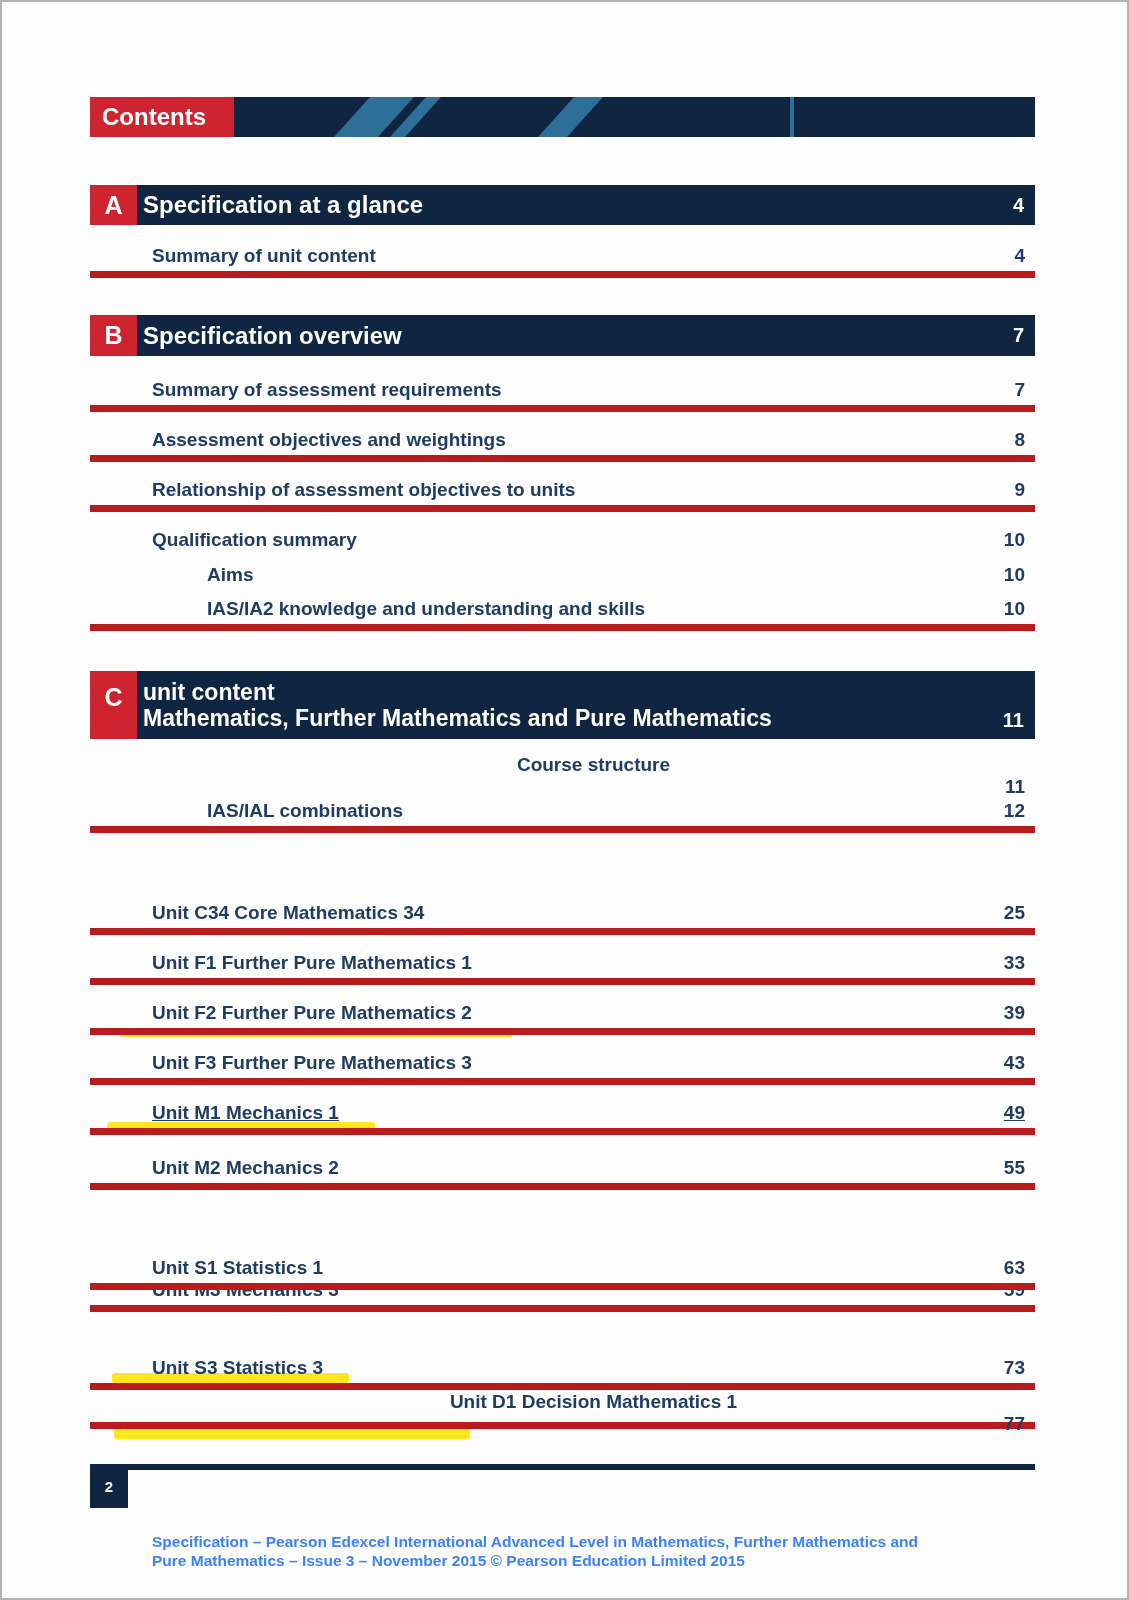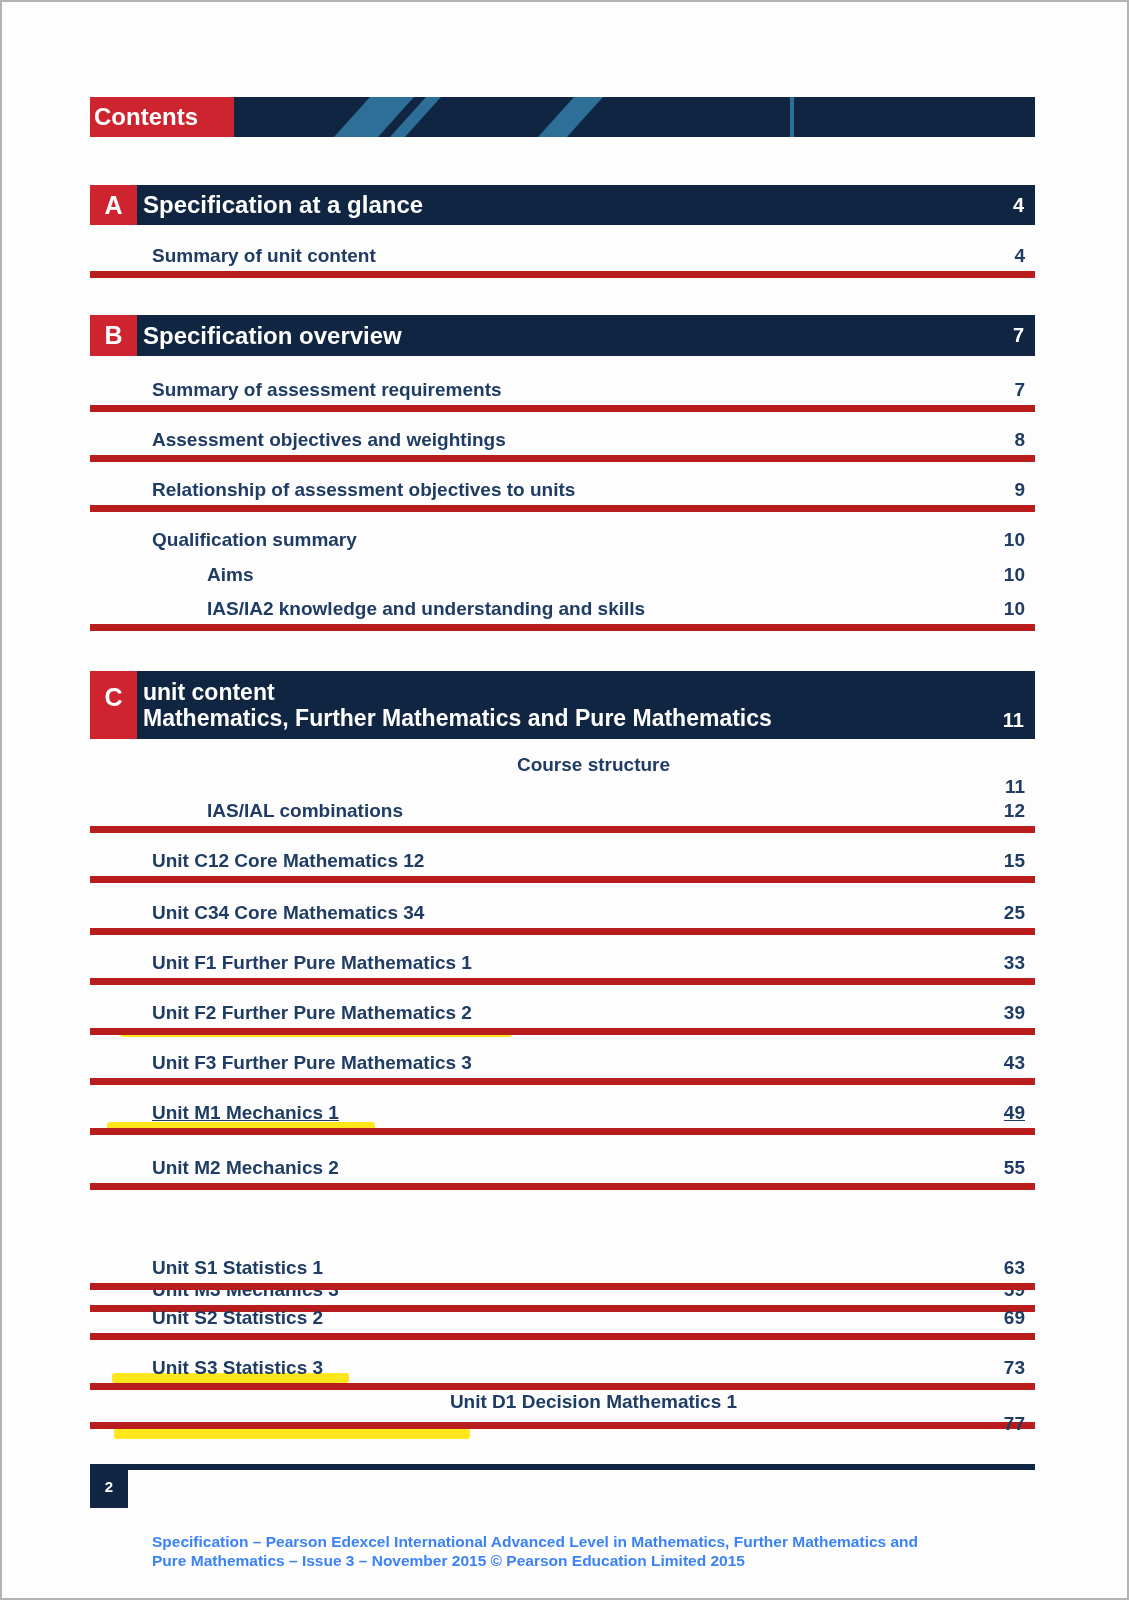--- a/index.html
+++ b/index.html
@@ -10,21 +10,21 @@
     border:2px solid #b3b3b3;
     box-sizing:border-box;
     font-family:"Liberation Sans", sans-serif;
     overflow:hidden;
   }
   
   .header-band{position:absolute;left:88px;top:95px;width:945px;height:40px;display:flex;}
   .contents-tab{
     width:144px;height:100%;background:#cd2430;color:#ffffff;
     font-size:24px;font-weight:bold;display:flex;align-items:center;
-    padding-left:4px;box-sizing:border-box;
+    padding-left:12px;box-sizing:border-box;
   }
   .header-bar{position:relative;flex:1;background:#0f2541;overflow:hidden;}
   .stripe{position:absolute;top:-6px;bottom:-6px;background:#2e6f98;transform:skewX(-42deg);}
   .stripe.s1{left:118px;width:44px;}
   .stripe.s2{left:174px;width:15px;}
   .stripe.s3{left:322px;width:29px;}
   .vline{position:absolute;top:0;bottom:0;left:556px;width:4px;background:#2e6f98;}
   
   .section-bar{position:absolute;left:88px;width:945px;display:flex;background:#0f2541;}
   .letter-box{
@@ -131,24 +131,20 @@
   </div>
 
   <div class="row" style="top:752px;flex-direction:column;">
     <span class="lbl">Course structure</span>
     <span class="pg">11</span>
   </div>
   <div class="row u indent" style="top:793px;">
     <span class="lbl">IAS/IAL combinations</span>
     <span class="pg">12</span>
   </div>
-  <div class="row u" style="top:843px;">
-    <span class="lbl">Unit C12 Core Mathematics 12</span>
-    <span class="pg">15</span>
-  </div>
   <div class="row u" style="top:895px;">
     <span class="lbl">Unit C34 Core Mathematics 34</span>
     <span class="pg">25</span>
   </div>
   <div class="row u" style="top:945px;">
     <span class="lbl">Unit F1 Further Pure Mathematics 1</span>
     <span class="pg">33</span>
   </div>
   <div class="row u" style="top:995px;">
     <span class="lbl">Unit F2 Further Pure Mathematics 2</span>
@@ -167,24 +163,20 @@
     <span class="pg">55</span>
   </div>
   <div class="row u" style="top:1272px;gap:43px;">
     <span class="lbl">Unit M3 Mechanics 3</span>
     <span class="pg">59</span>
   </div>
   <div class="row u" style="top:1250px;">
     <span class="lbl">Unit S1 Statistics 1</span>
     <span class="pg">63</span>
   </div>
-  <div class="row u" style="top:1300px;">
-    <span class="lbl">Unit S2 Statistics 2</span>
-    <span class="pg">69</span>
-  </div>
   <div class="row u" style="top:1350px;">
     <span class="lbl">Unit S3 Statistics 3</span>
     <span class="pg">73</span>
   </div>
   <div class="row u" style="top:1389px;flex-direction:column;">
     <span class="lbl">Unit D1 Decision Mathematics 1</span>
     <span class="pg">77</span>
   </div>
 
   <div class="hl" style="left:118px;top:1026px;width:392px;height:9px;"></div>

